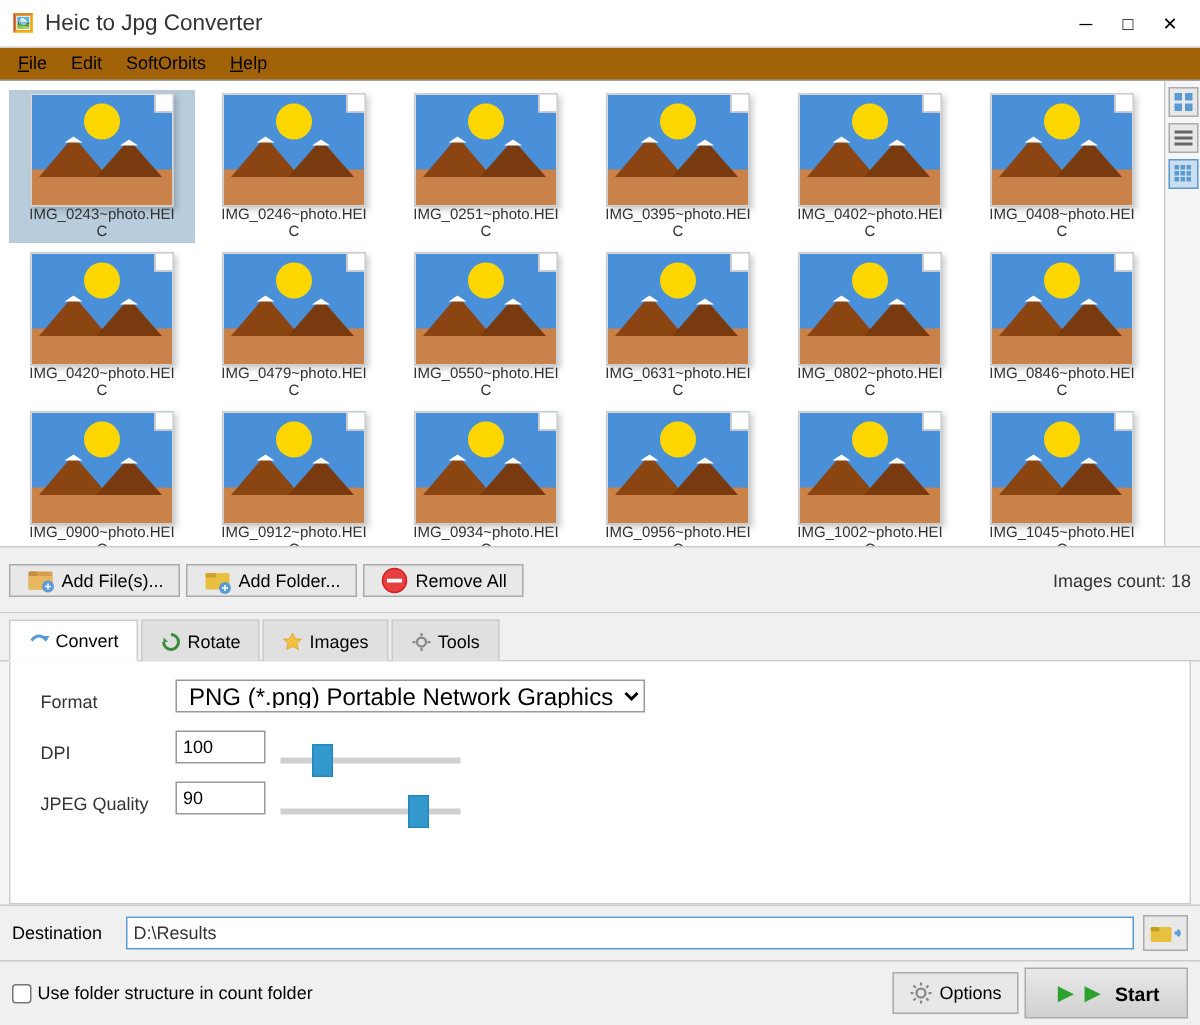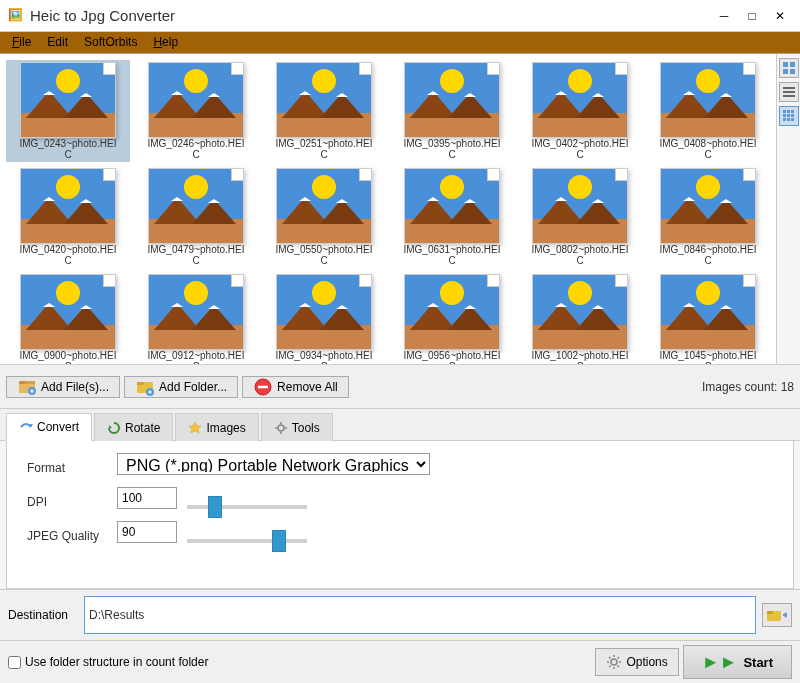--- a/index.html
+++ b/index.html
@@ -242,21 +242,21 @@
       padding: 6px 8px;
       background: #f0f0f0;
       border-top: 1px solid #ccc;
       display: flex;
       align-items: center;
       gap: 6px;
     }
     .dest-label { font-size: 12px; width: 70px; }
     .dest-input {
       flex: 1;
-      height: 38px;
+      height: 22px;
       border: 1px solid #5b9bd5;
       padding: 2px 4px;
       font-size: 12px;
       background: white;
       color: #333;
     }
     .dest-browse {
       width: 30px; height: 24px;
       background: #e8e8e8;
       border: 1px solid #aaa;

